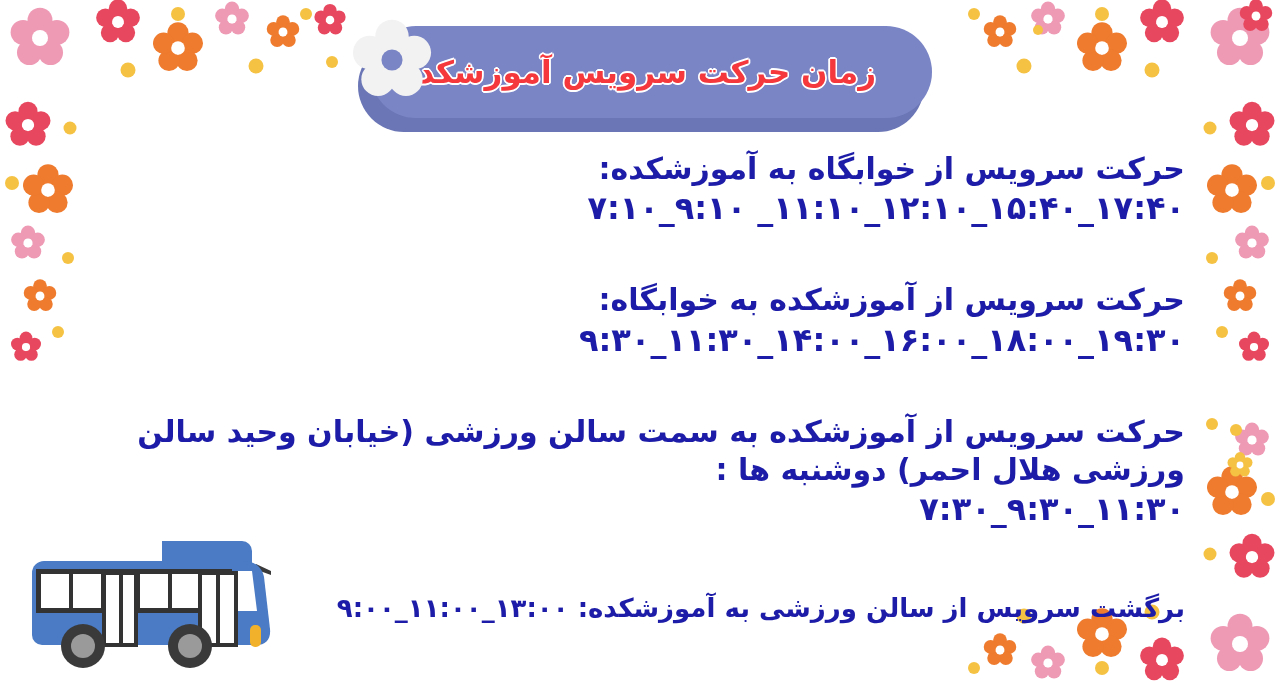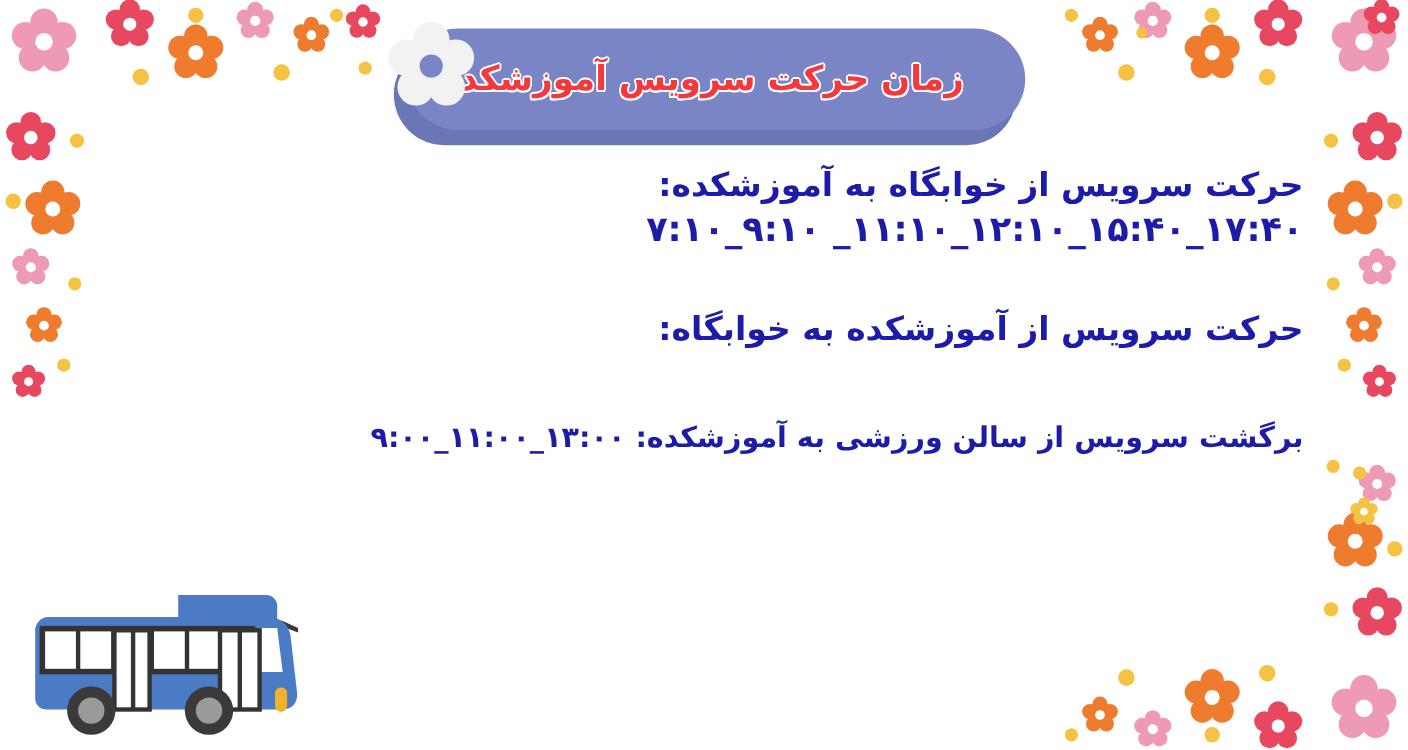--- a/index.html
+++ b/index.html
@@ -306,22 +306,27 @@
 
   <div class="schedule">
 
     <div class="entry" id="entry-0">
       <div class="entry-heading">حرکت سرویس از خوابگاه به آموزشکده:</div>
       <div class="entry-times">۷:۱۰_۹:۱۰ _۱۱:۱۰_۱۲:۱۰_۱۵:۴۰_۱۷:۴۰</div>
     </div>
 
     <div class="entry" id="entry-1">
       <div class="entry-heading">حرکت سرویس از آموزشکده به خوابگاه:</div>
+      <div class="entry-times">۹:۳۰_۱۱:۳۰_۱۴:۰۰_۱۶:۰۰_۱۸:۰۰_۱۹:۳۰</div>
     </div>
 
+    <div class="entry" id="entry-2">
+      <div class="entry-heading wrap">حرکت سرویس از آموزشکده به سمت سالن ورزشی (خیابان وحید سالن ورزشی هلال احمر) دوشنبه ها :</div>
+      <div class="entry-times">۷:۳۰_۹:۳۰_۱۱:۳۰</div>
+    </div>
 
     <div class="entry" id="entry-3">
       <div class="entry-inline"><span>برگشت سرویس از سالن ورزشی به آموزشکده:</span> <span class="times-inline">۹:۰۰_۱۱:۰۰_۱۳:۰۰</span></div>
     </div>
 
   </div>
 
   <svg class="bus" viewBox="0 0 268 152" xmlns="http://www.w3.org/2000/svg">
 
     <path d="M234,37 L249,44 L249,48 L238,44 L238,60 L232,60 L232,40 Z" fill="#3a3a3a"></path>

